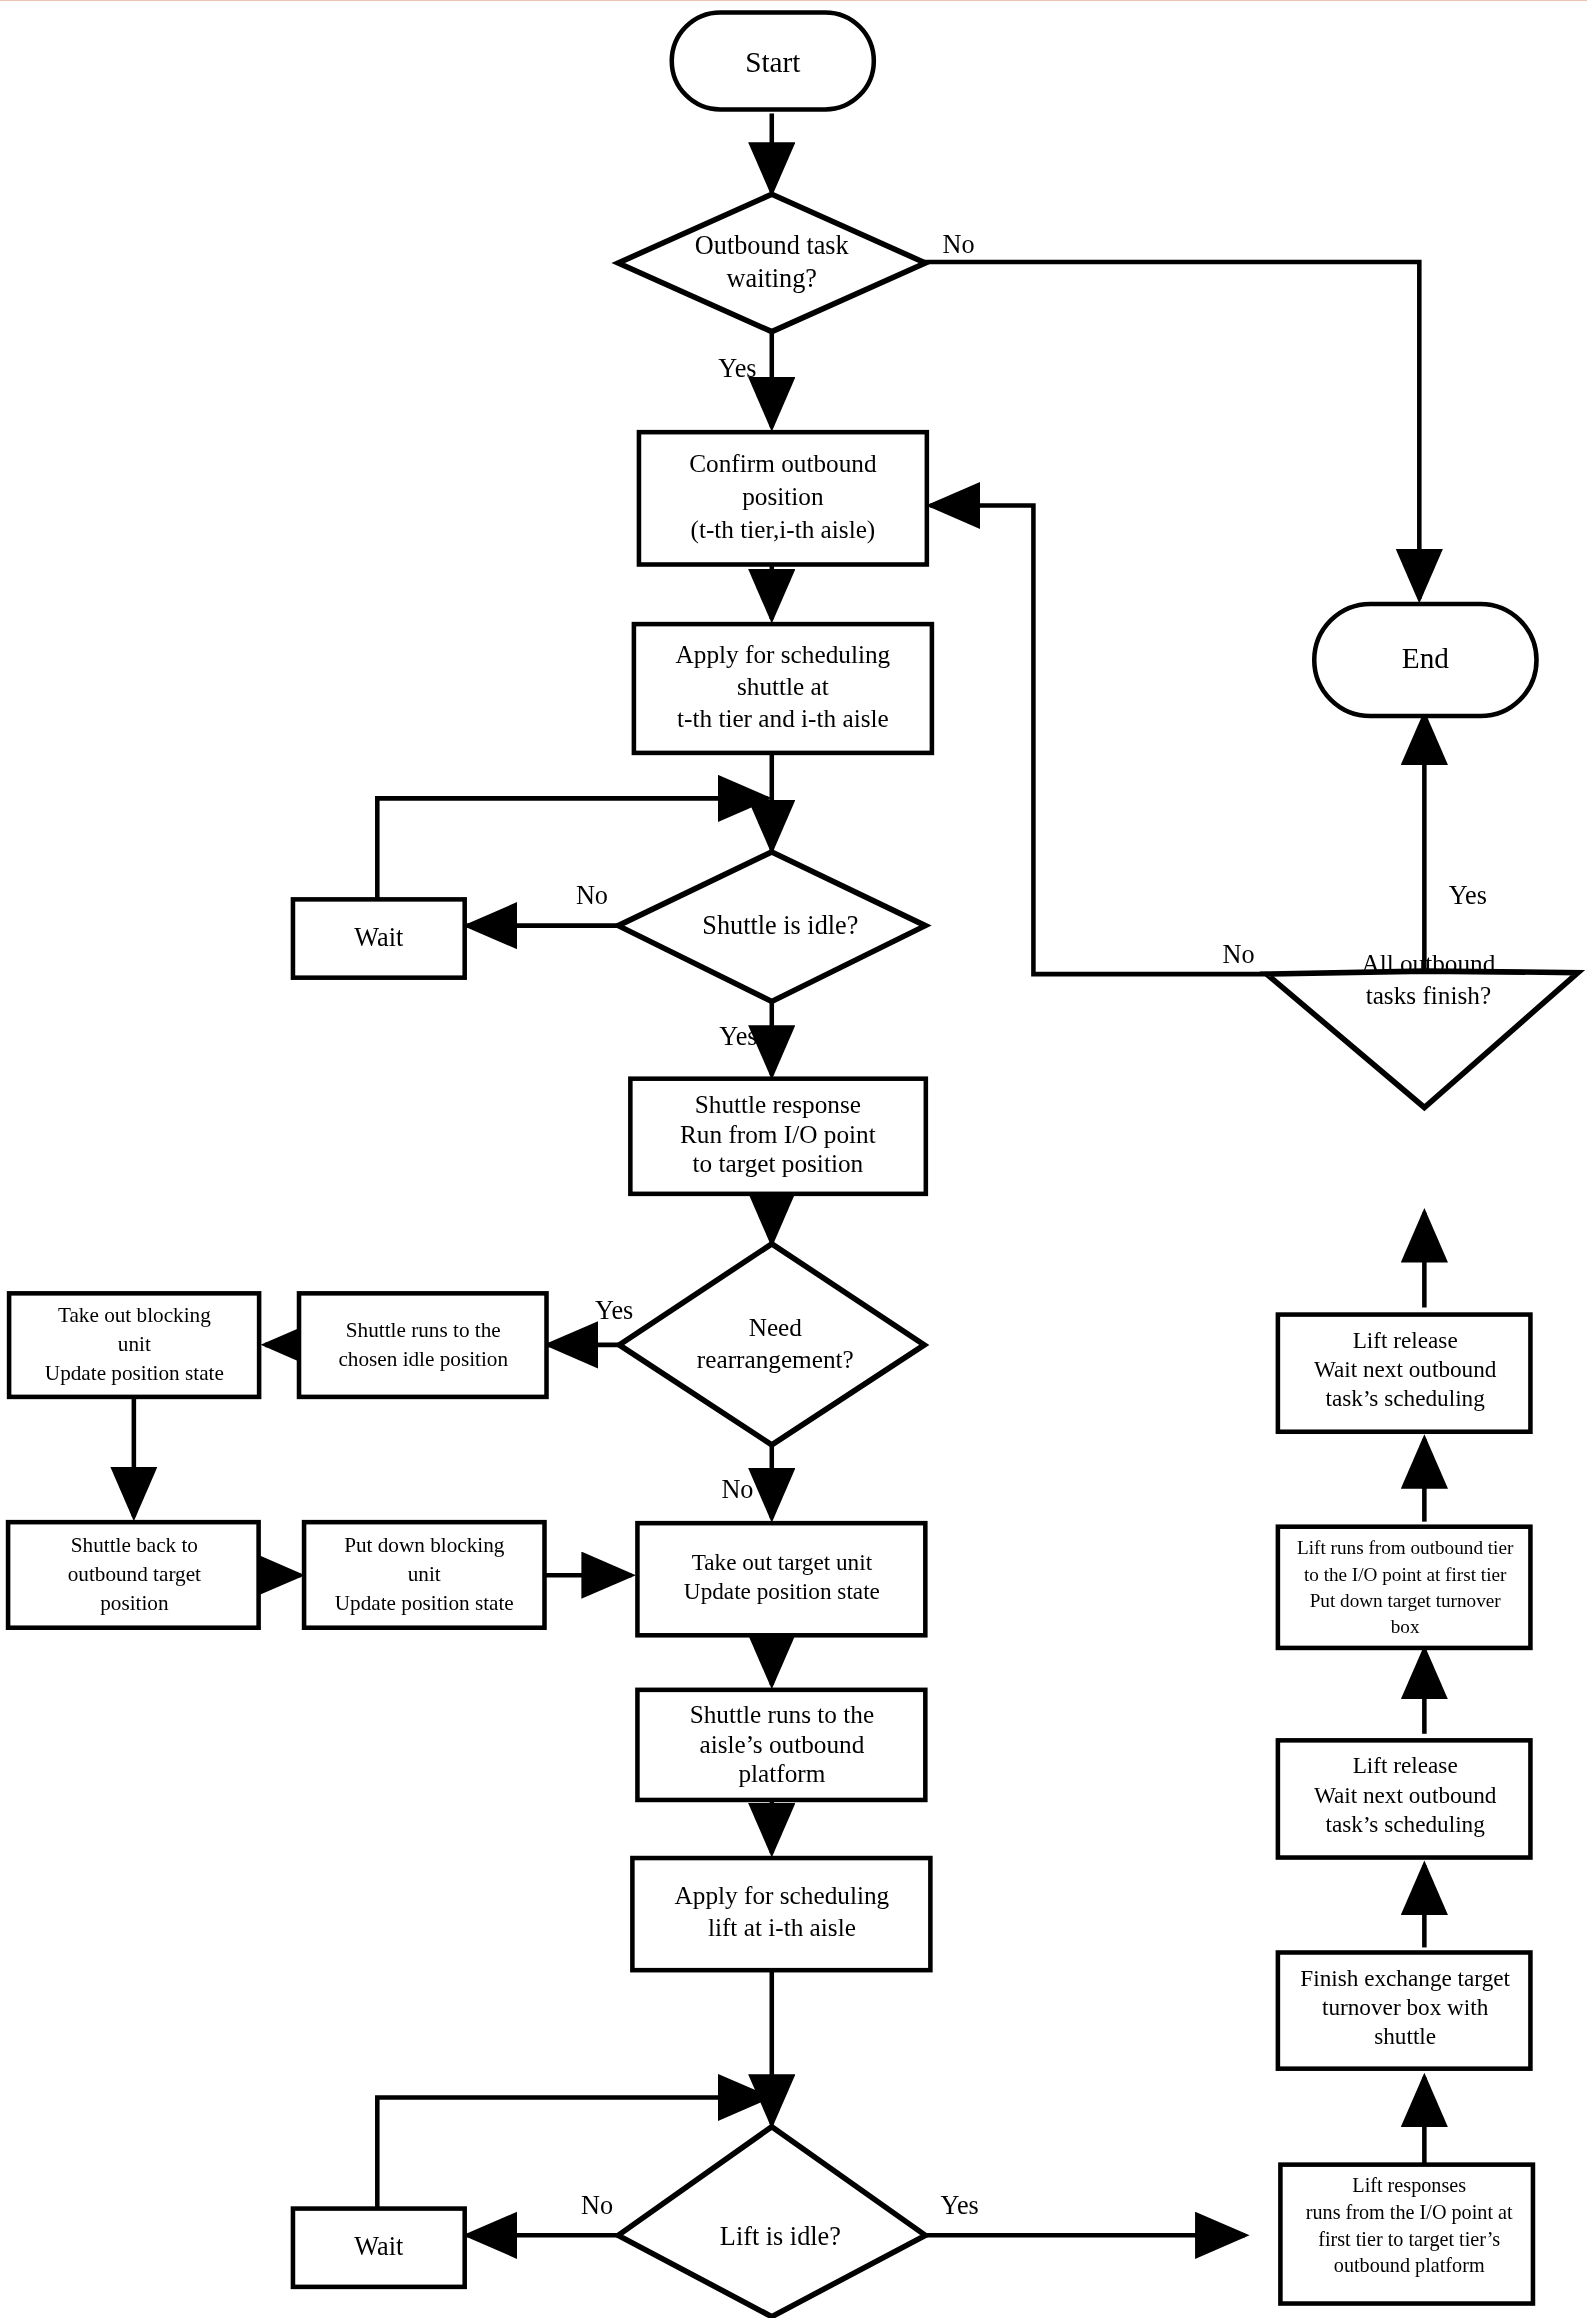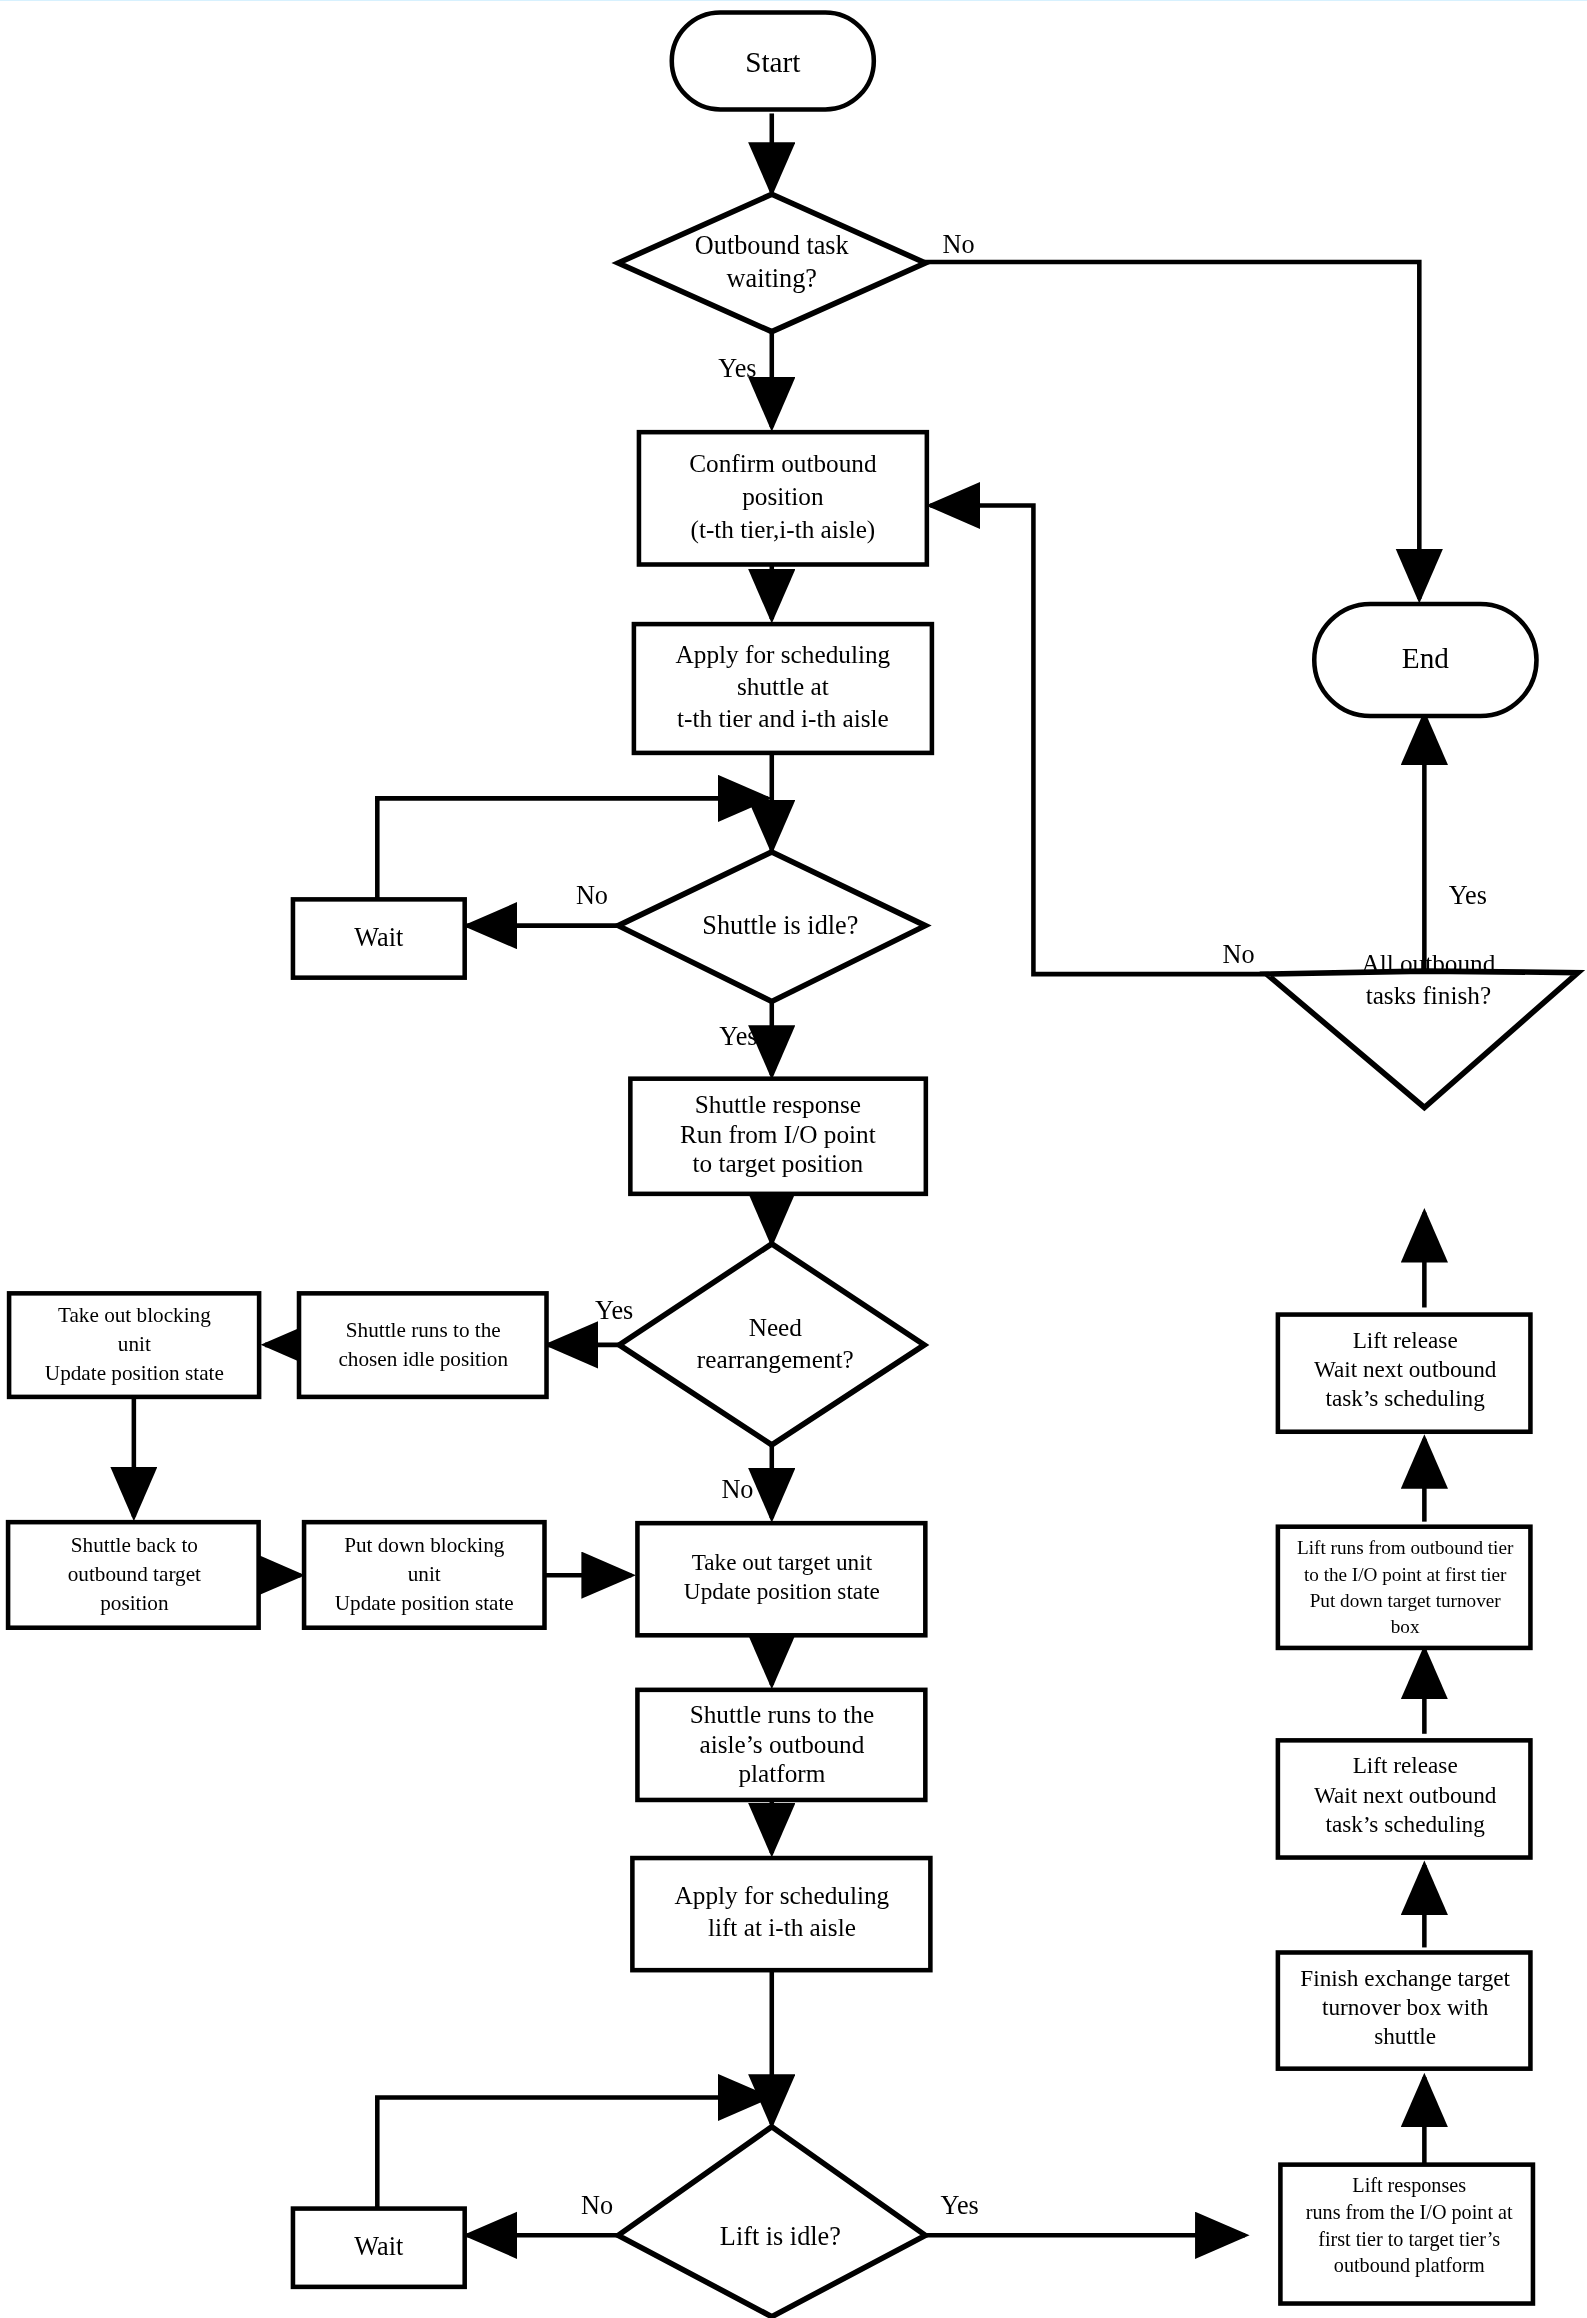--- a/index.html
+++ b/index.html
@@ -1,17 +1,17 @@
 <!DOCTYPE html>
 <html style="font-size:8px"><head>
 <meta charset="utf-8">
 <style>
   html,body{margin:0;padding:0;background:#ffffff;}
   body{width:1587px;height:2319px;overflow:hidden;font-family:"Liberation Serif","DejaVu Serif",serif;}
-  #canvas{position:relative;width:1587px;height:2206px;background:#7dd3fc;}
+  #canvas{position:relative;width:1587px;height:2206px;background:#c2410c;}
   svg{display:block;}
   .node-text{
     font-family:"Liberation Serif","DejaVu Serif",serif;
     fill:#000;
     text-anchor:middle;
     dominant-baseline:middle;
   }
   .edge-label{
     font-family:"Liberation Serif","DejaVu Serif",serif;
     fill:#000;

